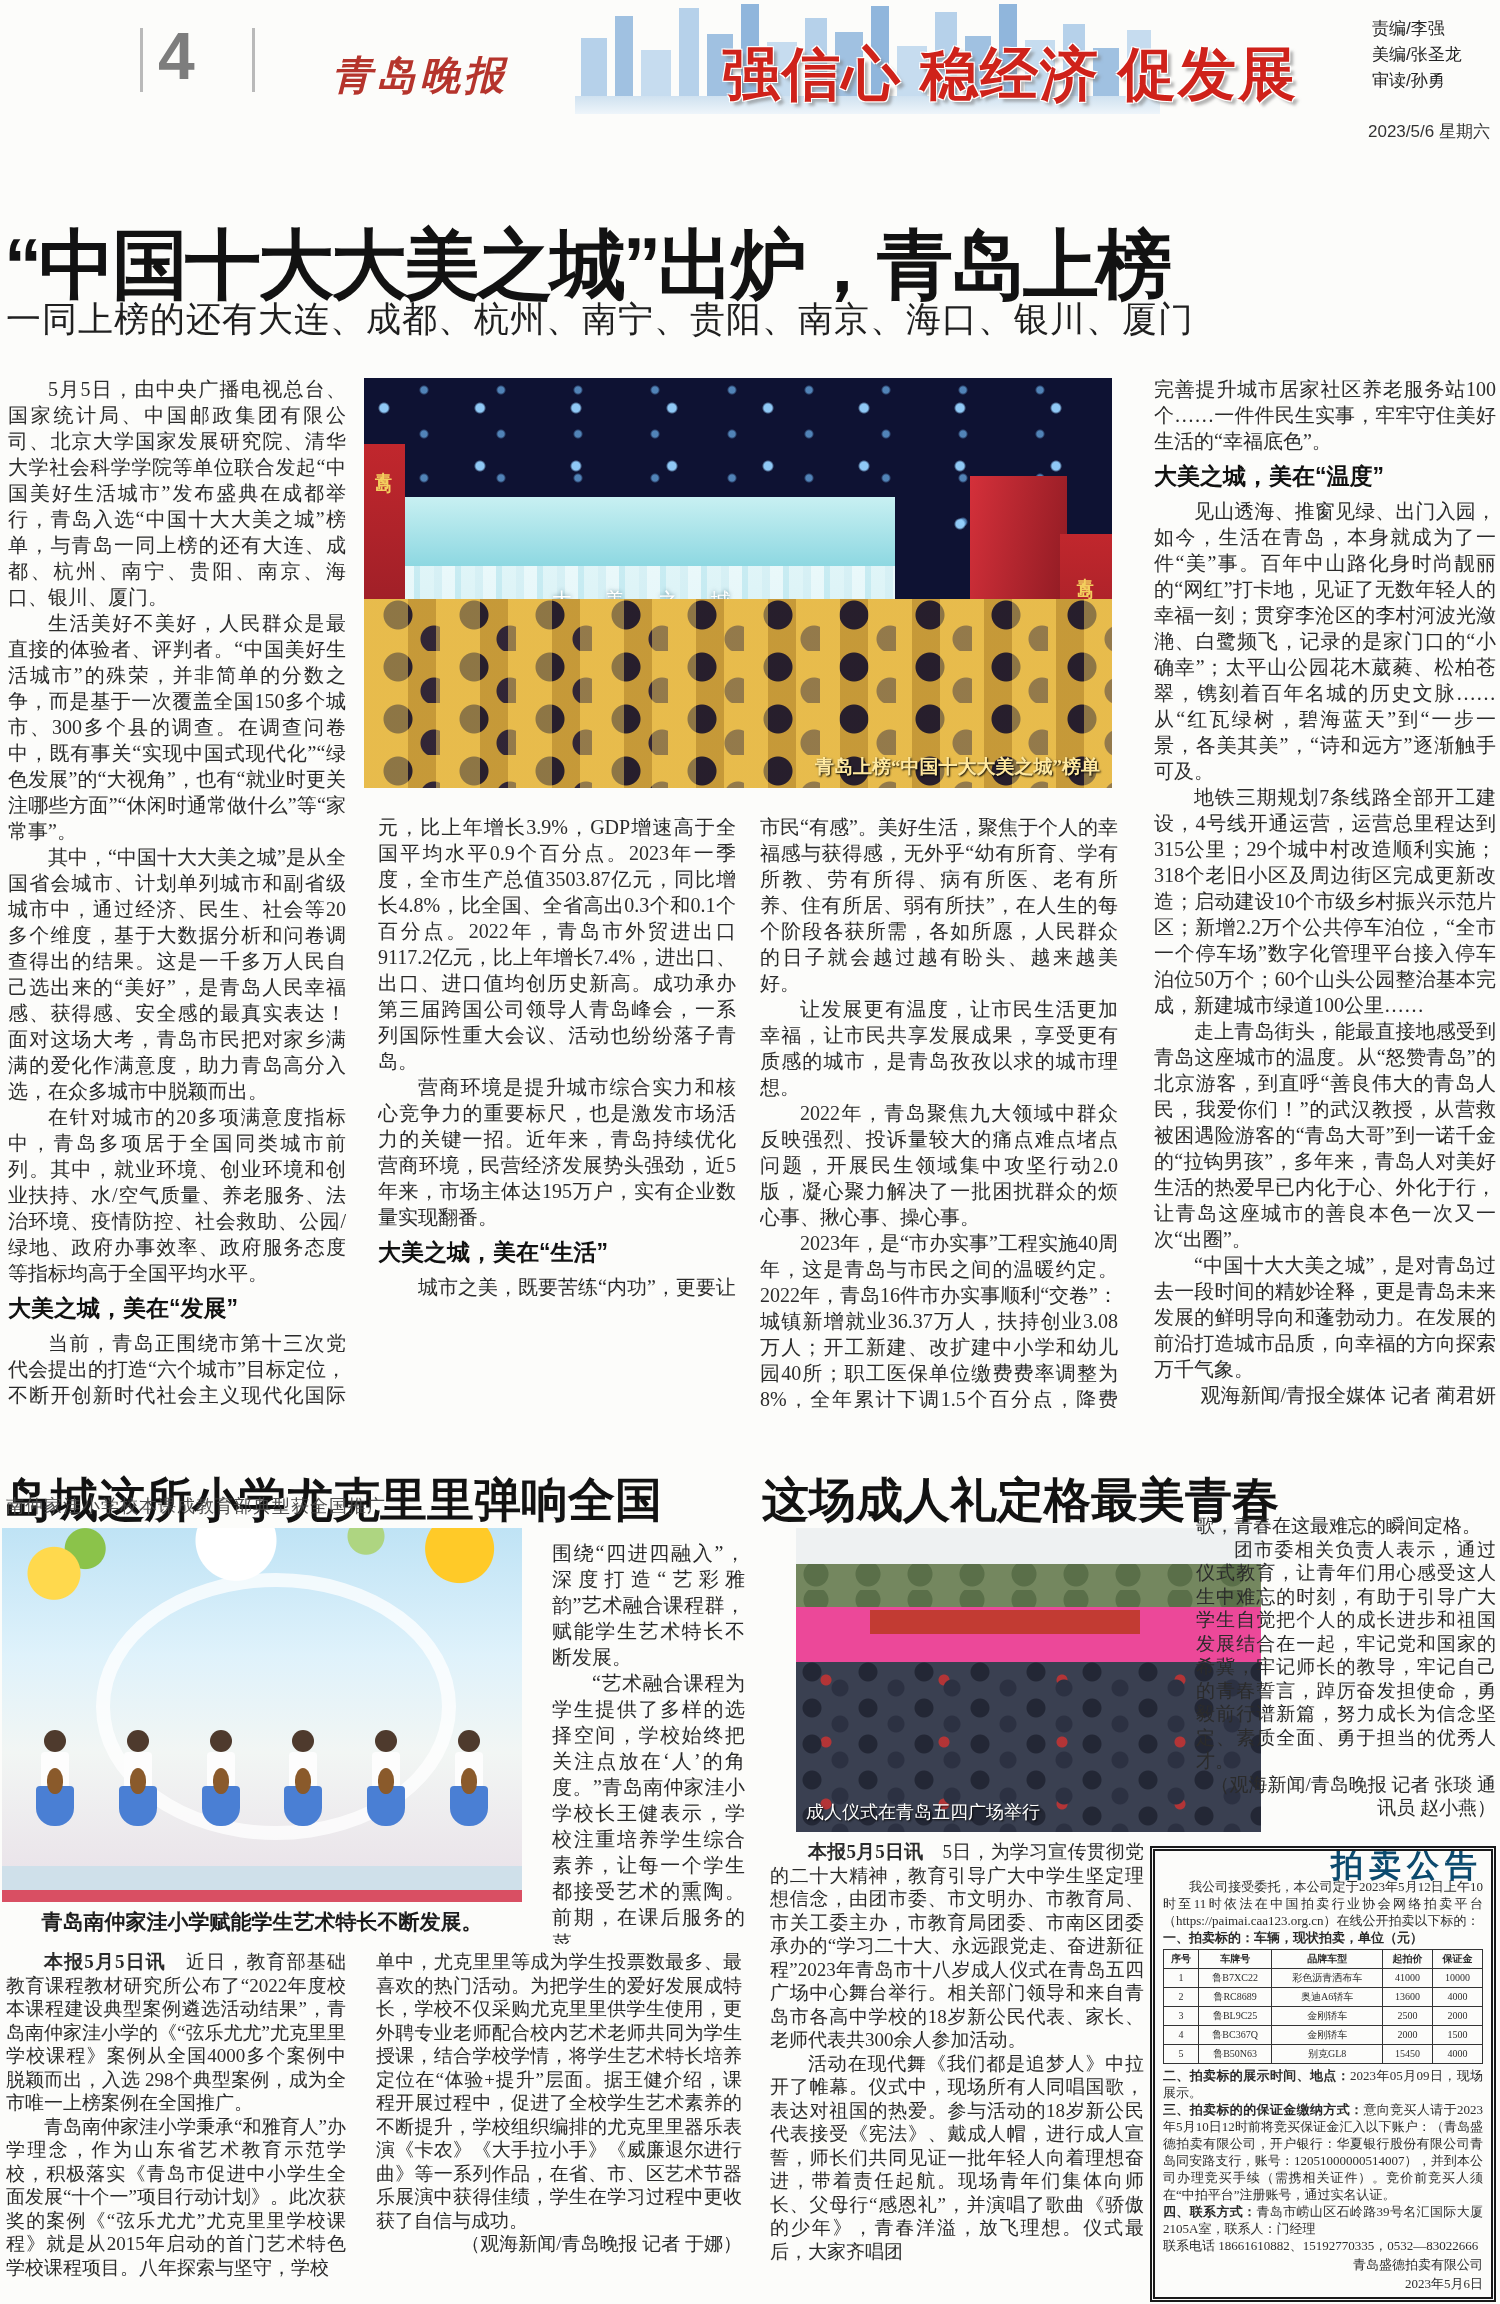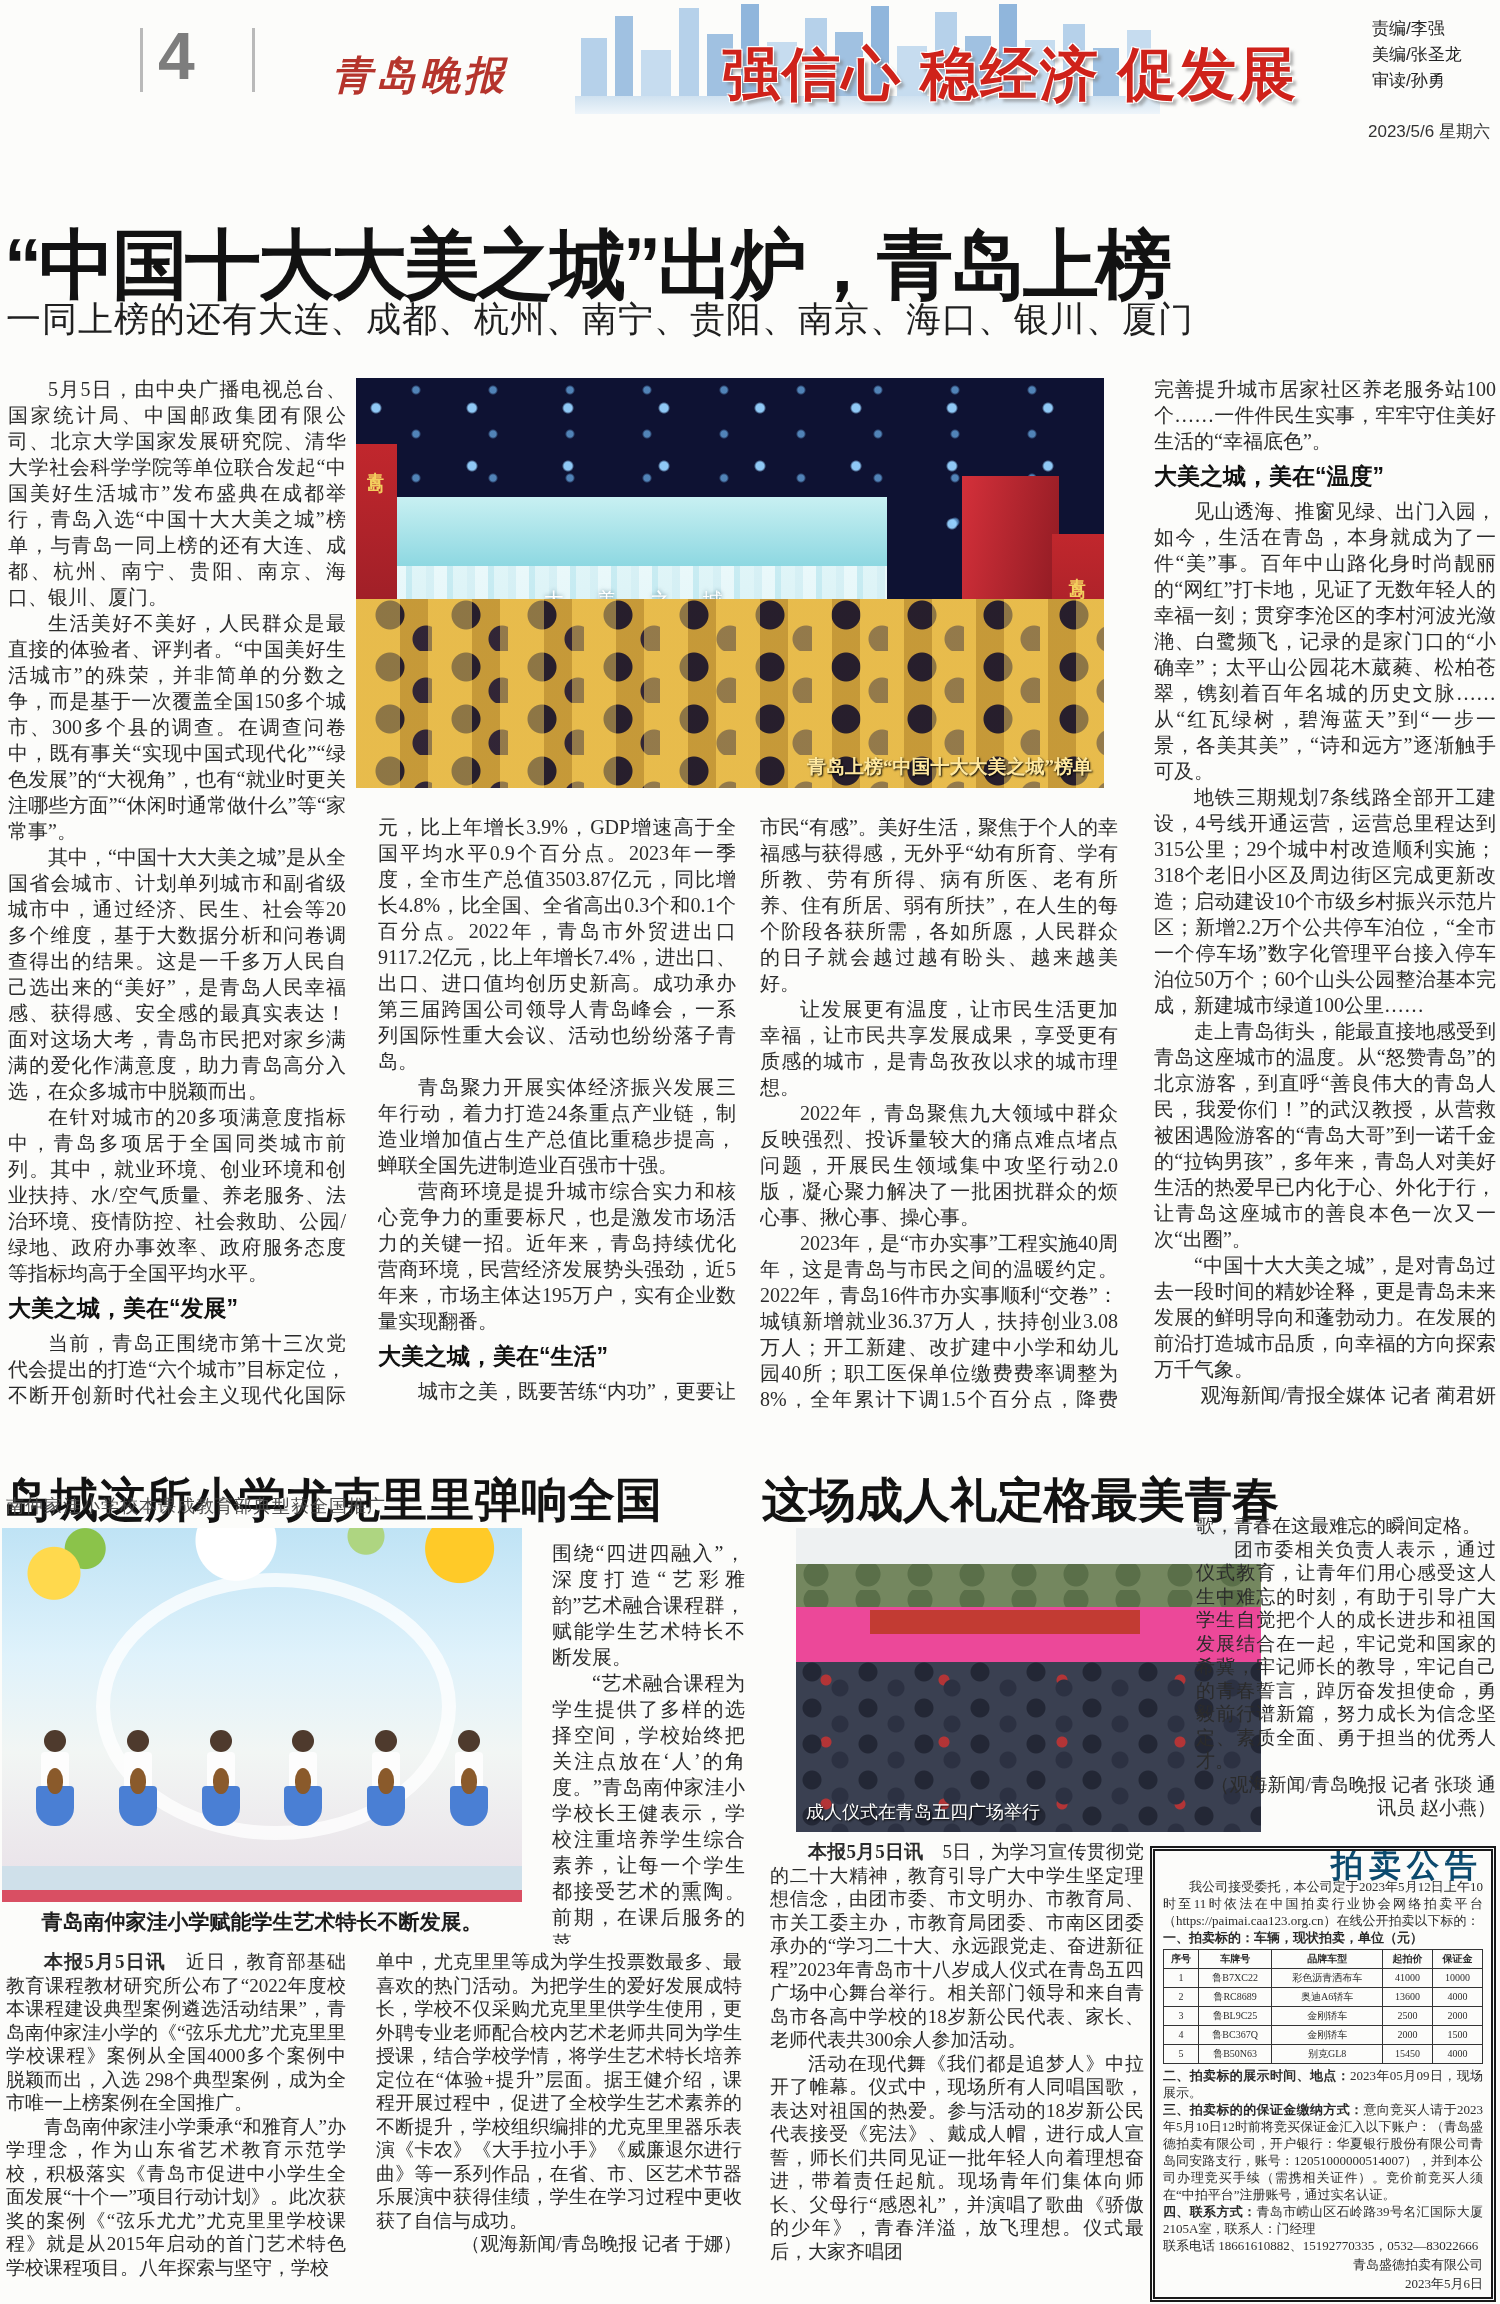--- a/index.html
+++ b/index.html
@@ -28,21 +28,21 @@
             font-family:"Liberation Sans",sans-serif;font-weight:900;font-size:76px;
             letter-spacing:-3px;color:#121212;white-space:nowrap;}
   #subheadline{position:absolute;left:6px;top:296px;width:1200px;font-size:35px;color:#1f1f1f;
             letter-spacing:1px;white-space:nowrap;}
   .col{position:absolute;text-align:justify;font-size:20px;line-height:26px;overflow:hidden;}
   .col p{margin:0;}
   .col p.ind{text-indent:2em;}
   .col h3{margin:9px 0;font-family:"Liberation Sans",sans-serif;font-size:23px;color:#111;}
   .byline{text-align:right;font-weight:normal;margin-top:10px;}
   
-  #photo1{position:absolute;left:356px;top:378px;width:748px;height:410px;background:#0e1233;overflow:hidden;}
+  #photo1{position:absolute;left:364px;top:378px;width:748px;height:410px;background:#0e1233;overflow:hidden;}
   #p1-lights{position:absolute;left:0;top:0;right:0;height:42%;
      background-image:radial-gradient(circle at 20px 30px,rgba(150,210,255,.95) 4px,transparent 6px),
                       radial-gradient(circle at 60px 12px,rgba(110,180,240,.7) 3px,transparent 5px);
      background-size:96px 58px,77px 44px;}
   #p1-screen{position:absolute;left:5%;top:29%;width:66%;height:31%;
      background:linear-gradient(#c8f0f2,#5cc3d3);}
   #p1-screen .cityline{position:absolute;left:0;right:0;bottom:0;height:46%;opacity:.9;
      background:repeating-linear-gradient(90deg,#f4fcfd 0 13px,#cfeef4 13px 19px,#e9f8fa 19px 33px,#dff3f7 33px 41px);}
   #p1-screen .screen-caption{position:absolute;left:0;right:0;bottom:8%;text-align:center;
      color:#fff;font-size:20px;letter-spacing:14px;text-shadow:0 0 4px rgba(0,60,80,.6);}
@@ -179,21 +179,20 @@
     <div class="p1-pillar" id="p1-panel-r1"></div>
     <div class="p1-pillar" id="p1-panel-r2">
       <span class="gold-vert" style="left:14px;top:30px;">青岛</span>
     </div>
     <div id="p1-crowd"></div>
     <div class="photo-caption">青岛上榜“中国十大大美之城”榜单</div>
   </div>
 
   <div class="col" style="left:378px;top:814px;width:358px;height:594px;">
     <p>元，比上年增长3.9%，GDP增速高于全国平均水平0.9个百分点。2023年一季度，全市生产总值3503.87亿元，同比增长4.8%，比全国、全省高出0.3个和0.1个百分点。2022年，青岛市外贸进出口9117.2亿元，比上年增长7.4%，进出口、出口、进口值均创历史新高。成功承办第三届跨国公司领导人青岛峰会，一系列国际性重大会议、活动也纷纷落子青岛。</p>
-    <p class="ind">青岛聚力开展实体经济振兴发展三年行动，着力打造24条重点产业链，制造业增加值占生产总值比重稳步提高，蝉联全国先进制造业百强市十强。</p>
     <p class="ind">营商环境是提升城市综合实力和核心竞争力的重要标尺，也是激发市场活力的关键一招。近年来，青岛持续优化营商环境，民营经济发展势头强劲，近5年来，市场主体达195万户，实有企业数量实现翻番。</p>
     <h3>大美之城，美在“生活”</h3>
     <p class="ind">城市之美，既要苦练“内功”，更要让</p>
   </div>
 
   <div class="col" style="left:760px;top:814px;width:358px;height:594px;">
     <p>市民“有感”。美好生活，聚焦于个人的幸福感与获得感，无外乎“幼有所育、学有所教、劳有所得、病有所医、老有所养、住有所居、弱有所扶”，在人生的每个阶段各获所需，各如所愿，人民群众的日子就会越过越有盼头、越来越美好。</p>
     <p class="ind">让发展更有温度，让市民生活更加幸福，让市民共享发展成果，享受更有质感的城市，是青岛孜孜以求的城市理想。</p>
     <p class="ind">2022年，青岛聚焦九大领域中群众反映强烈、投诉量较大的痛点难点堵点问题，开展民生领域集中攻坚行动2.0版，凝心聚力解决了一批困扰群众的烦心事、揪心事、操心事。</p>
     <p class="ind">2023年，是“市办实事”工程实施40周年，这是青岛与市民之间的温暖约定。2022年，青岛16件市办实事顺利“交卷”：城镇新增就业36.37万人，扶持创业3.08万人；开工新建、改扩建中小学和幼儿园40所；职工医保单位缴费费率调整为8%，全年累计下调1.5个百分点，降费32.6亿元；新建、改扩建农村居家社区养老服务站113个，</p>

